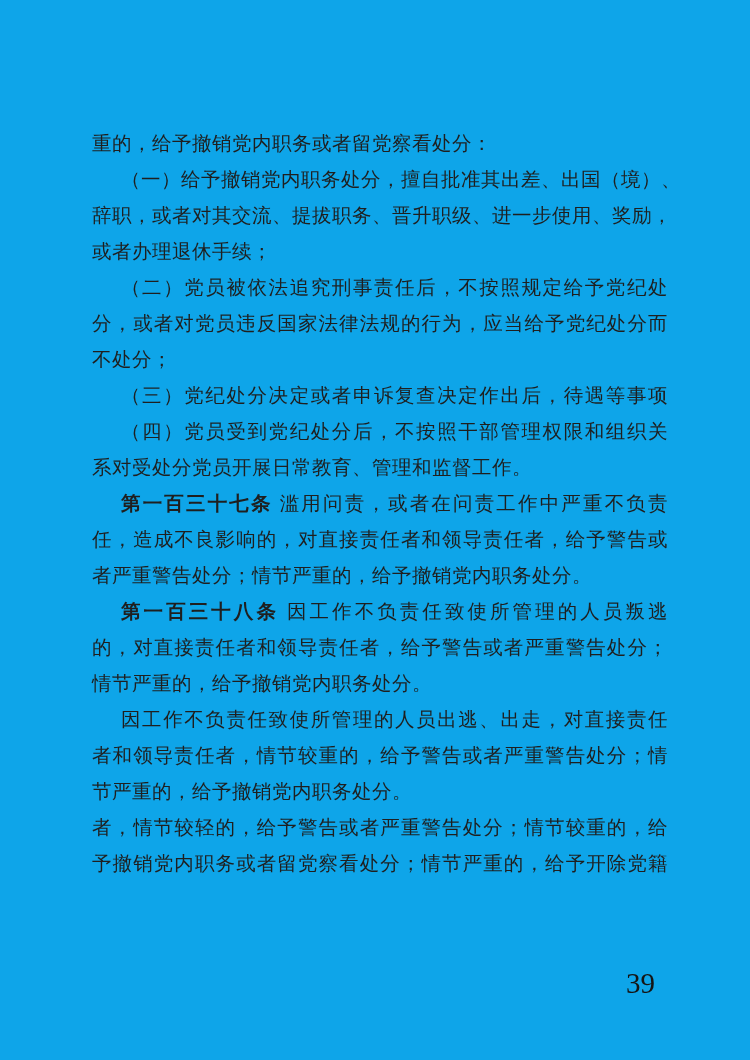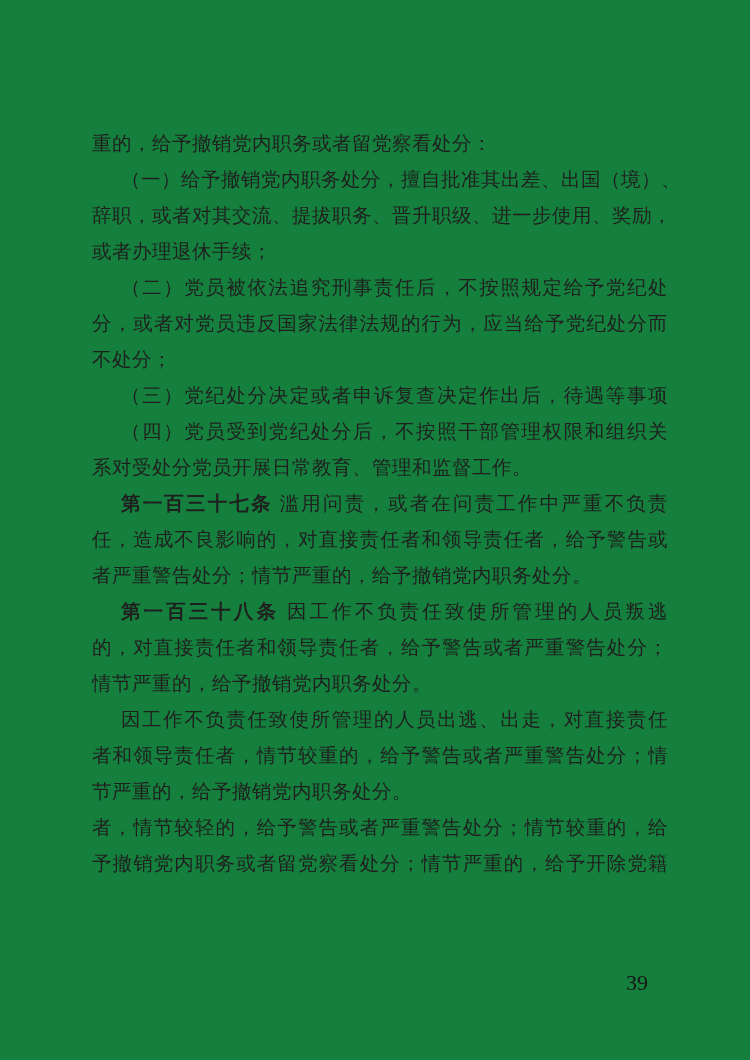--- a/index.html
+++ b/index.html
@@ -11,21 +11,21 @@
     height: 1060px;
     background: #ffffff;
     position: relative;
     overflow: hidden;
     font-family: "Liberation Serif", serif;
     color: #1f1f1f;
   }
   .page {
     position: absolute;
     inset: 0;
-    background: #15803d;
+    background: #0ea5e9;
   }
   .doc-body {
     position: absolute;
     left: 92px;
     top: 126px;
     width: 576px;
   }
   .line {
     height: 36px;
     line-height: 36px;
@@ -41,21 +41,21 @@
   .line.end {
     text-align-last: left;
   }
   .art {
     font-weight: bold;
   }
   .pagenum {
     position: absolute;
     left: 626px;
     top: 968px;
-    font-size: 22px;
+    font-size: 29px;
     line-height: 30px;
     color: #151515;
     font-family: "Liberation Serif", serif;
     text-align: right;
   }
 </style>
 </head>
 <body>
 
 <div class="page">

